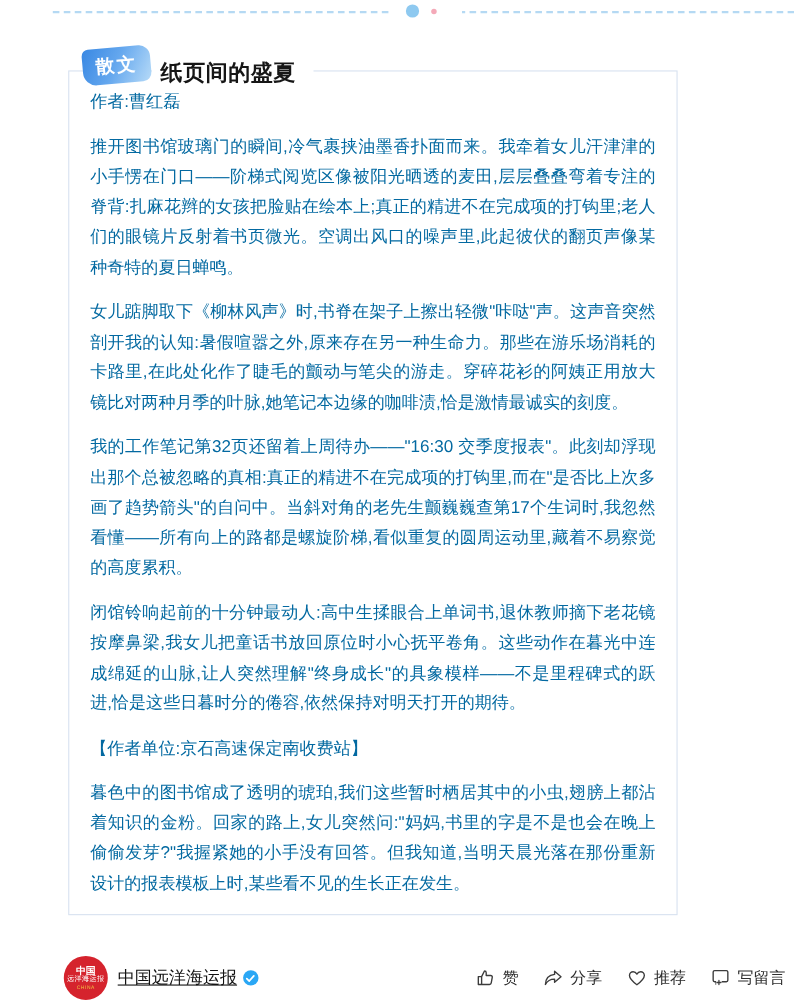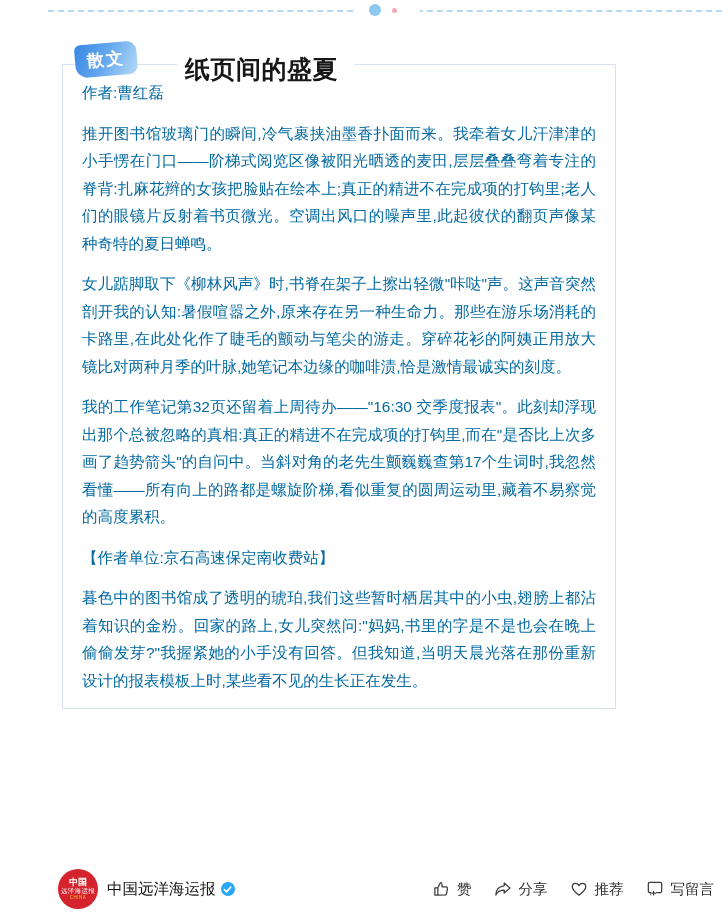--- a/index.html
+++ b/index.html
@@ -51,43 +51,42 @@
     border-radius: 6px 10px 8px 12px;
     transform: rotate(-5deg);
     display: flex; align-items: center; justify-content: center;
     color: #ffffff; font-size: 17px; font-weight: bold; letter-spacing: 2px;
     z-index: 3;
   }
   .article-title {
     position: absolute; left: 138px; top: 50px;
     background: #ffffff;
     padding: 3px 16px 3px 8px;
-    font-size: 25px; font-weight: bold; color: #161616;
+    font-size: 20px; font-weight: bold; color: #161616;
     z-index: 2;
     letter-spacing: 0.5px;
-    margin-left: 39px;
   }
   
   .footer {
     position: absolute; left: 58px; right: 8px; top: 866px; height: 46px;
     display: flex; align-items: center; justify-content: space-between;
   }
   .account { display: flex; align-items: center; cursor: pointer; }
   .logo {
     width: 40px; height: 40px; border-radius: 50%;
     background: #d5232d;
     display: flex; flex-direction: column; align-items: center; justify-content: center;
     color: #ffffff; line-height: 1; overflow: hidden;
     flex-shrink: 0;
   }
   .logo .l1 { font-size: 9px; font-weight: bold; font-family: "Liberation Serif", serif; }
   .logo .l2 { font-size: 6.5px; margin-top: 1.5px; letter-spacing: 0.3px; }
   .logo .l3 { font-size: 4.5px; margin-top: 1.5px; color: #f0c040; letter-spacing: 0.5px; }
   .account-name {
-    margin-left: 9px; font-size: 15.5px; color: #121212;
+    margin-left: 9px; font-size: 15.5px; color: #121212; text-decoration: underline;
   }
   .verified {
     margin-left: 5px; width: 14px; height: 14px; border-radius: 50%;
     background: #2aa7f5;
     display: inline-flex; align-items: center; justify-content: center;
   }
   .actions { display: flex; align-items: center; gap: 21px; }
   .action {
     display: flex; align-items: center; gap: 6px; cursor: pointer;
     color: #2e2e2e; font-size: 14.5px; white-space: nowrap;
@@ -100,20 +99,21 @@
 <div class="top-divider"></div>
 <div class="divider-gap"></div>
 <div class="dot-blue"></div>
 <div class="dot-pink"></div>
 
 <div class="card">
   <p class="author">作者:曹红磊</p>
   <p>推开图书馆玻璃门的瞬间,冷气裹挟油墨香扑面而来。我牵着女儿汗津津的小手愣在门口——阶梯式阅览区像被阳光晒透的麦田,层层叠叠弯着专注的脊背:扎麻花辫的女孩把脸贴在绘本上;真正的精进不在完成项的打钩里;老人们的眼镜片反射着书页微光。空调出风口的噪声里,此起彼伏的翻页声像某种奇特的夏日蝉鸣。</p>
   <p>女儿踮脚取下《柳林风声》时,书脊在架子上擦出轻微"咔哒"声。这声音突然剖开我的认知:暑假喧嚣之外,原来存在另一种生命力。那些在游乐场消耗的卡路里,在此处化作了睫毛的颤动与笔尖的游走。穿碎花衫的阿姨正用放大镜比对两种月季的叶脉,她笔记本边缘的咖啡渍,恰是激情最诚实的刻度。</p>
   <p>我的工作笔记第32页还留着上周待办——"16:30 交季度报表"。此刻却浮现出那个总被忽略的真相:真正的精进不在完成项的打钩里,而在"是否比上次多画了趋势箭头"的自问中。当斜对角的老先生颤巍巍查第17个生词时,我忽然看懂——所有向上的路都是螺旋阶梯,看似重复的圆周运动里,藏着不易察觉的高度累积。</p>
+  <p>闭馆铃响起前的十分钟最动人:高中生揉眼合上单词书,退休教师摘下老花镜按摩鼻梁,我女儿把童话书放回原位时小心抚平卷角。这些动作在暮光中连成绵延的山脉,让人突然理解"终身成长"的具象模样——不是里程碑式的跃进,恰是这些日暮时分的倦容,依然保持对明天打开的期待。</p>
   <p>【作者单位:京石高速保定南收费站】</p>
   <p>暮色中的图书馆成了透明的琥珀,我们这些暂时栖居其中的小虫,翅膀上都沾着知识的金粉。回家的路上,女儿突然问:"妈妈,书里的字是不是也会在晚上偷偷发芽?"我握紧她的小手没有回答。但我知道,当明天晨光落在那份重新设计的报表模板上时,某些看不见的生长正在发生。</p>
 </div>
 
 <div class="badge">散文</div>
 <div class="article-title">纸页间的盛夏</div>
 
 <div class="footer">
   <div class="account">
     <div class="logo">

